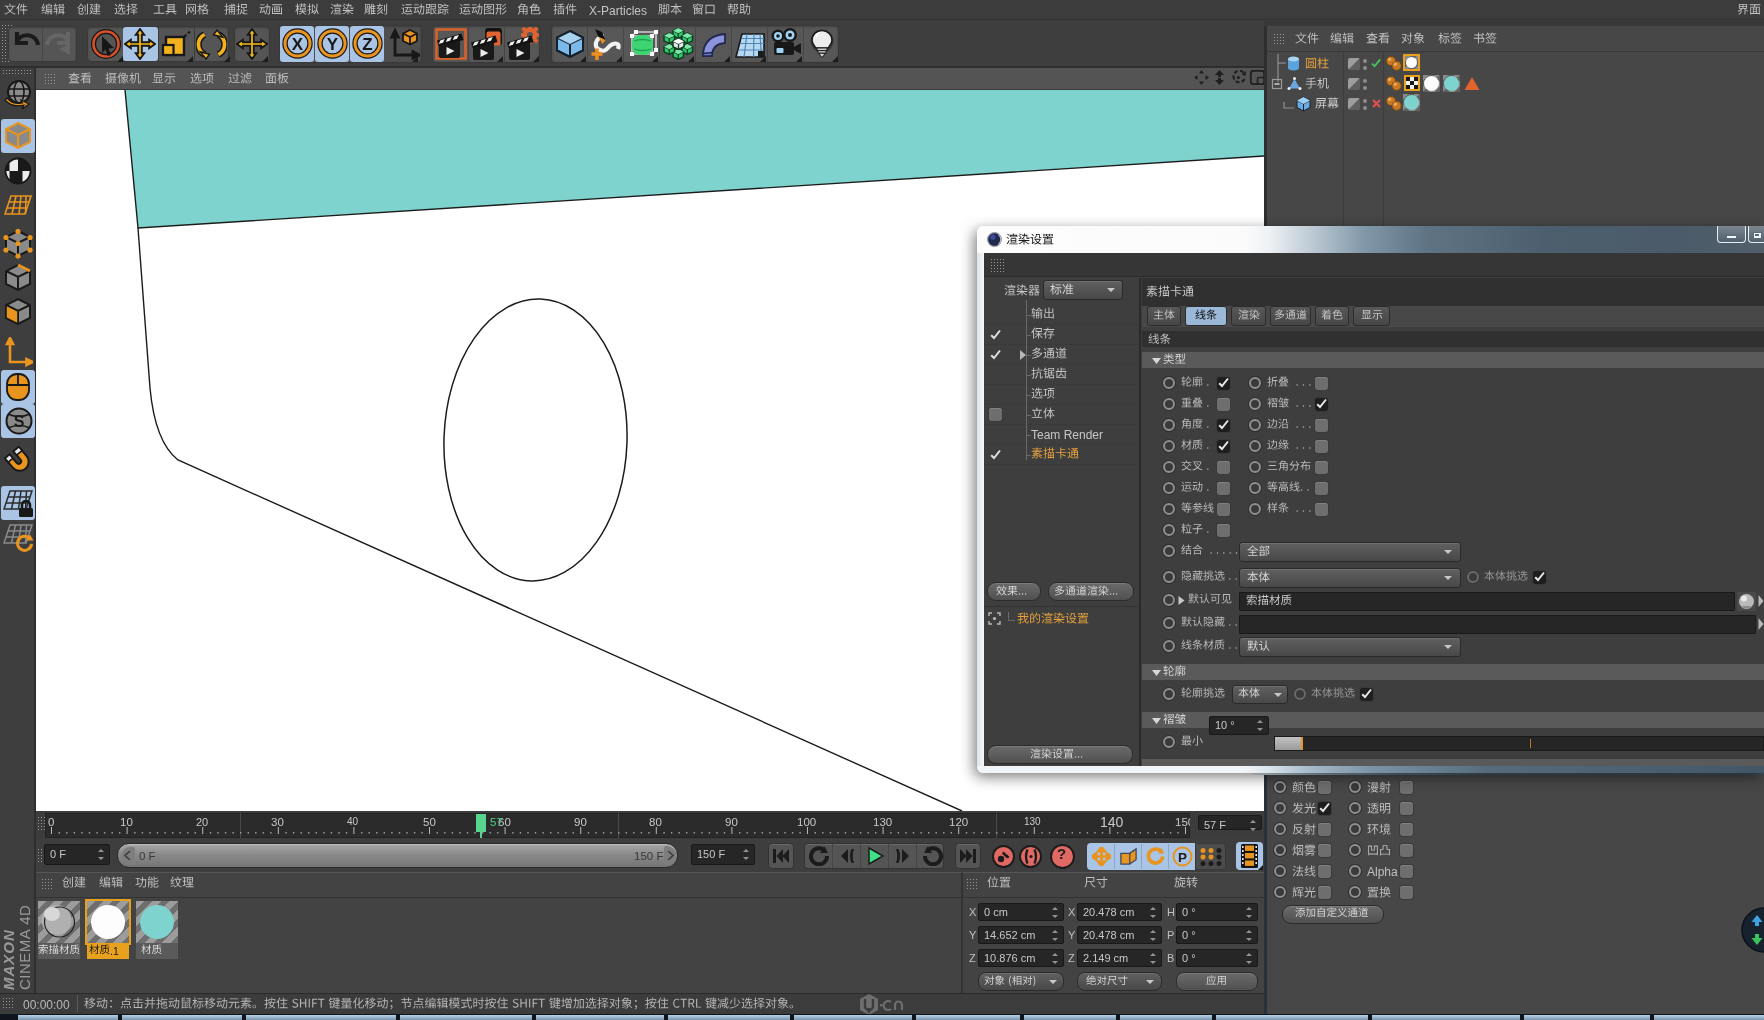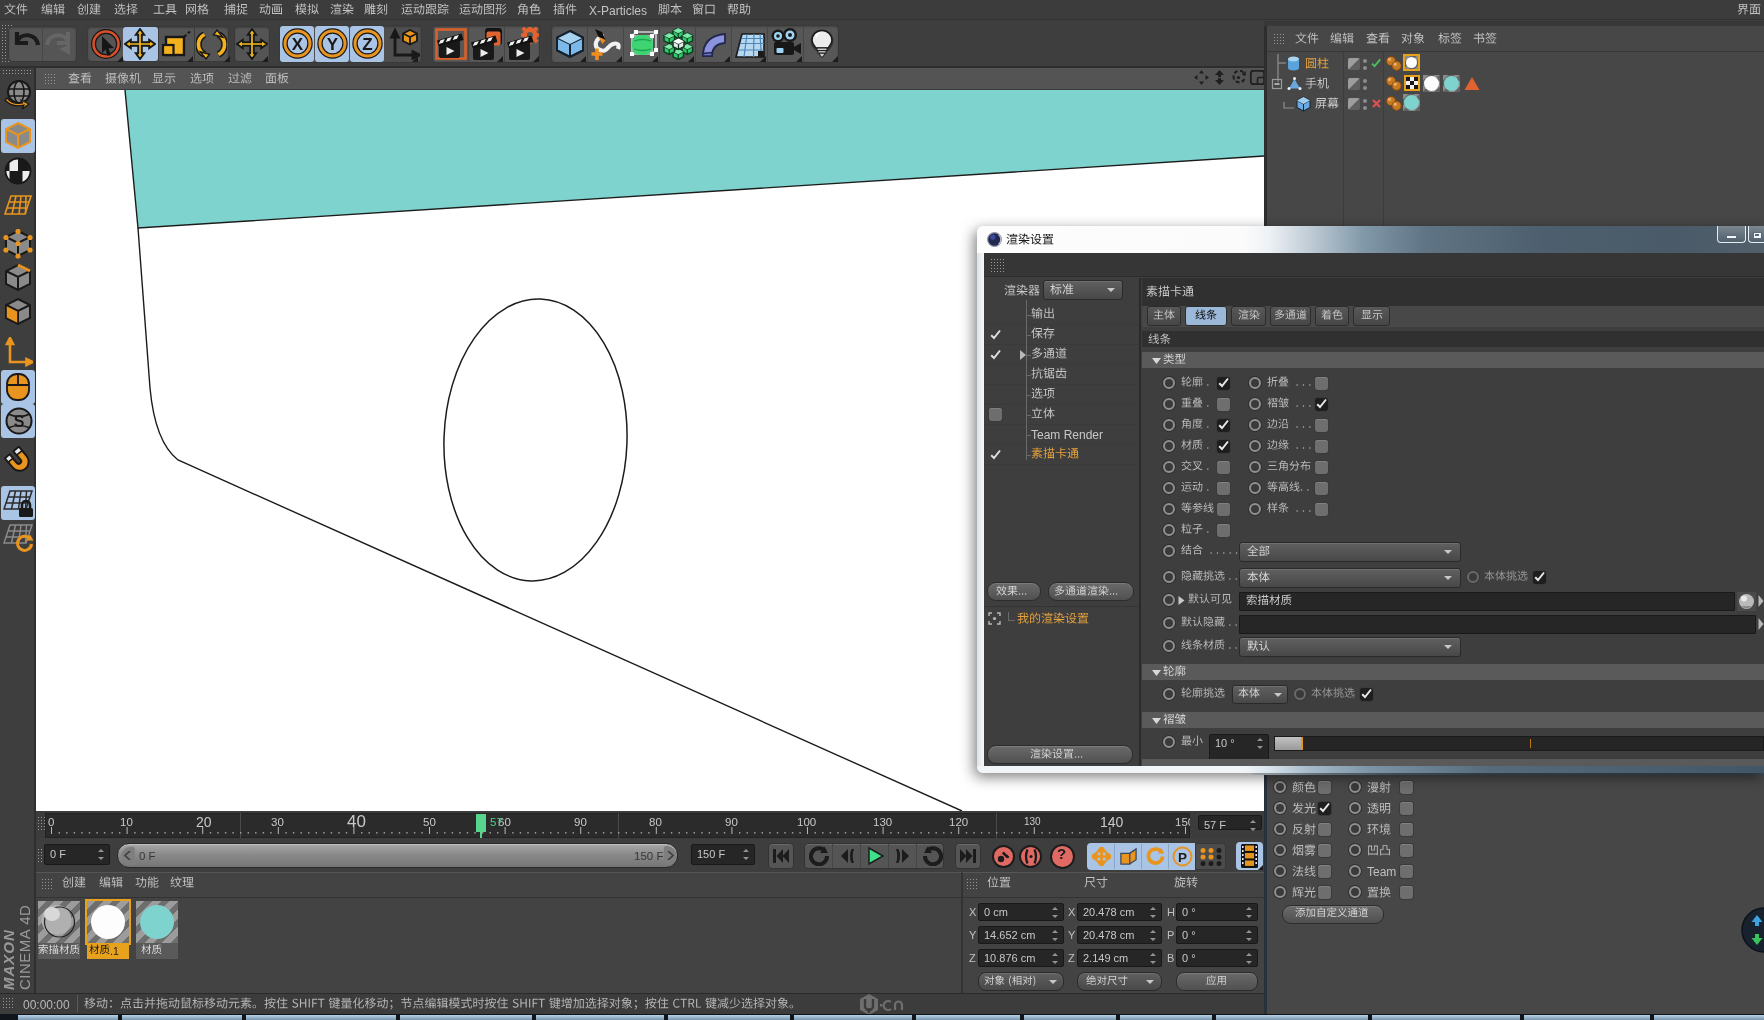--- a/index.html
+++ b/index.html
@@ -929,23 +929,23 @@
     <rect x="1117.3" y="19" width="1.4" height="1.6" fill="#9a9a9a"></rect>
     <rect x="1124.9" y="19" width="1.4" height="1.6" fill="#9a9a9a"></rect>
     <rect x="1132.4" y="19" width="1.4" height="1.6" fill="#9a9a9a"></rect>
     <rect x="1140.0" y="14" width="1" height="7" fill="#b8b8b8"></rect>
     <rect x="431" y="1" width="10" height="18" fill="#57d48e"></rect>
     <rect x="435" y="19" width="2" height="6" fill="#57d48e"></rect>
   </svg>
 <div class="ab" style="left:45px;top:813px;width:1145px;height:25px;overflow:hidden">
     <div class="txt" style="left:3px;top:2px;font-size:11.5px;color:#c9c9c9">0</div>
     <div class="txt" style="left:75px;top:2px;font-size:11.5px;color:#c9c9c9">10</div>
-    <div class="txt" style="left:151px;top:2px;font-size:14px;color:#c9c9c9">20</div>
+    <div class="txt" style="left:151px;top:2px;font-size:11px;color:#c9c9c9">20</div>
     <div class="txt" style="left:226px;top:2px;font-size:11.5px;color:#c9c9c9">30</div>
-    <div class="txt" style="left:302px;top:2px;font-size:17px;color:#c9c9c9">40</div>
+    <div class="txt" style="left:302px;top:2px;font-size:10px;color:#c9c9c9">40</div>
     <div class="txt" style="left:378px;top:2px;font-size:11.5px;color:#c9c9c9">50</div>
     <div class="txt" style="left:453px;top:2px;font-size:11.5px;color:#c9c9c9">60</div>
     <div class="txt" style="left:529px;top:2px;font-size:11.5px;color:#c9c9c9">90</div>
     <div class="txt" style="left:604px;top:2px;font-size:11.5px;color:#c9c9c9">80</div>
     <div class="txt" style="left:680px;top:2px;font-size:11.5px;color:#c9c9c9">90</div>
     <div class="txt" style="left:752px;top:2px;font-size:11.5px;color:#c9c9c9">100</div>
     <div class="txt" style="left:828px;top:2px;font-size:11.5px;color:#c9c9c9">130</div>
     <div class="txt" style="left:904px;top:2px;font-size:11.5px;color:#c9c9c9">120</div>
     <div class="txt" style="left:979px;top:2px;font-size:10px;color:#c9c9c9">130</div>
     <div class="txt" style="left:1055px;top:2px;font-size:14px;color:#c9c9c9">140</div>
@@ -1550,21 +1550,21 @@
 <div class="cb" style="left:1400px;top:844px"></div>
 <div class="radio" style="left:1274px;top:865px"></div>
 <svg style="position:absolute;left:1292px;top:865px;" width="24" height="16" class="">
     <g fill="#c0c0c0" transform="translate(0,10.6) scale(0.01200,-0.01200)">
       <use href="#g124" x="0"></use>
       <use href="#g125" x="1000"></use>
     </g>
   </svg>
 <div class="cb" style="left:1318px;top:865px"></div>
 <div class="radio" style="left:1349px;top:865px"></div>
-<div class="txt" style="left:1367px;top:865px;font-size:12px;color:#c0c0c0">Team</div>
+<div class="txt" style="left:1367px;top:865px;font-size:12px;color:#c0c0c0">Alpha</div>
 <div class="cb" style="left:1400px;top:865px"></div>
 <div class="radio" style="left:1274px;top:886px"></div>
 <svg style="position:absolute;left:1292px;top:886px;" width="24" height="16" class="">
     <g fill="#c0c0c0" transform="translate(0,10.6) scale(0.01200,-0.01200)">
       <use href="#g126" x="0"></use>
       <use href="#g114" x="1000"></use>
     </g>
   </svg>
 <div class="cb" style="left:1318px;top:886px"></div>
 <div class="radio" style="left:1349px;top:886px"></div>
@@ -2165,17 +2165,17 @@
       <use href="#g164" x="1000"></use>
     </g>
   </svg>
 <div class="radio" style="left:1163px;top:736px"></div>
 <svg style="position:absolute;left:1181px;top:735px;" width="22" height="14" class="">
     <g fill="#bdbdbd" transform="translate(0,9.7) scale(0.01100,-0.01100)">
       <use href="#g191" x="0"></use>
       <use href="#g192" x="1000"></use>
     </g>
   </svg>
-<div class="spin" style="left:1209px;top:734px;width:60px;height:31px;line-height:17px">10 °<i class="sar" style="top:2px"></i></div>
+<div class="spin" style="left:1209px;top:716px;width:60px;height:19px;line-height:17px">10 °<i class="sar" style="top:2px"></i></div>
 <div class="ab" style="left:1274px;top:736px;width:490px;height:15px;background:#252525;border:1px solid #1a1a1a"></div>
 <div class="ab" style="left:1275px;top:737px;width:26px;height:13px;background:linear-gradient(#c2c2c2,#9a9a9a)"></div>
 <div class="ab" style="left:1301px;top:737px;width:2px;height:13px;background:#e8941e"></div>
 <div class="ab" style="left:1530px;top:739px;width:1px;height:9px;background:#b87818"></div>
 <div class="secbar" style="top:759px;height:7px;overflow:hidden"></div>
 </body></html>

